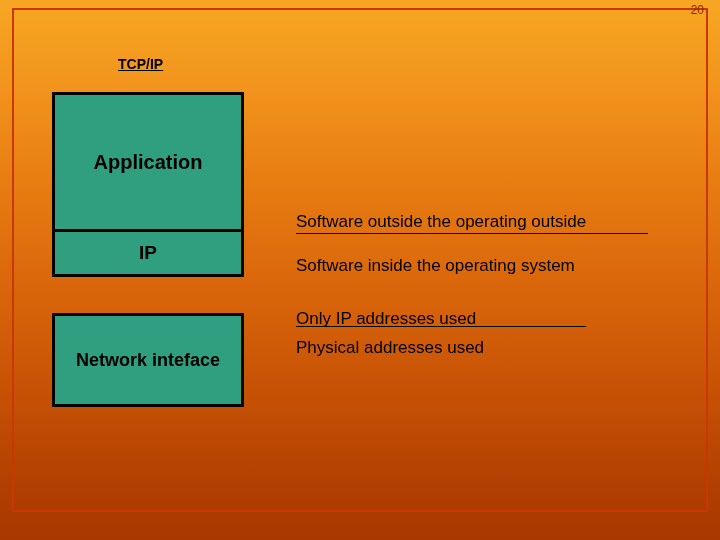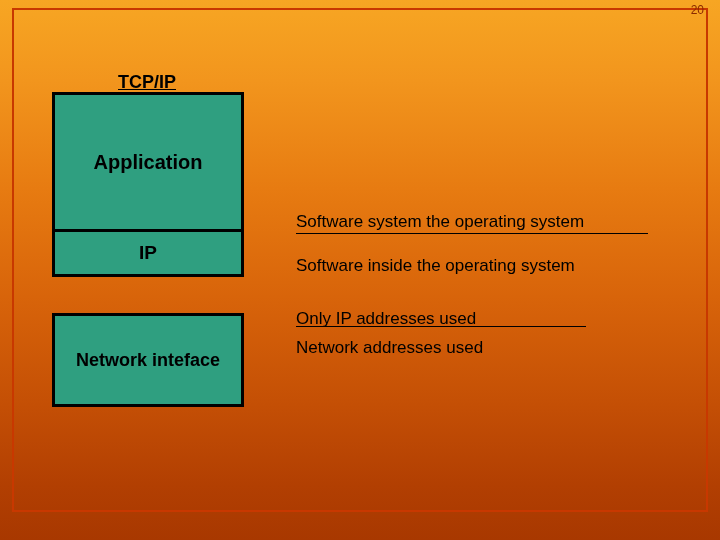--- a/index.html
+++ b/index.html
@@ -32,22 +32,22 @@
   .page-number {
     position: absolute;
     top: 3px;
     right: 16px;
     font-size: 12px;
     color: #8a2a00;
   }
   .stack-title {
     position: absolute;
     left: 118px;
-    top: 72px;
-    font-size: 18px;
+    top: 56px;
+    font-size: 14px;
     font-weight: bold;
     color: #000;
     text-decoration: underline;
   }
   .stack {
     position: absolute;
     left: 52px;
     top: 95px;
     width: 192px;
     text-align: right;
@@ -105,19 +105,19 @@
       <span>Application</span>
     </div>
     <div class="layer ip">
       <span>IP</span>
     </div>
     <div class="layer net">
       <span>Network inteface</span>
     </div>
   </div>
 
-  <div class="annot a1">Software system the operating system</div>
+  <div class="annot a1">Software outside the operating outside</div>
   <div class="rule r1"></div>
   <div class="annot a2">Software inside the operating system</div>
   <div class="annot a3">Only IP addresses used</div>
   <div class="rule r2"></div>
-  <div class="annot a4">Network addresses  used</div>
+  <div class="annot a4">Physical addresses  used</div>
 </div>
 
 </body></html>

